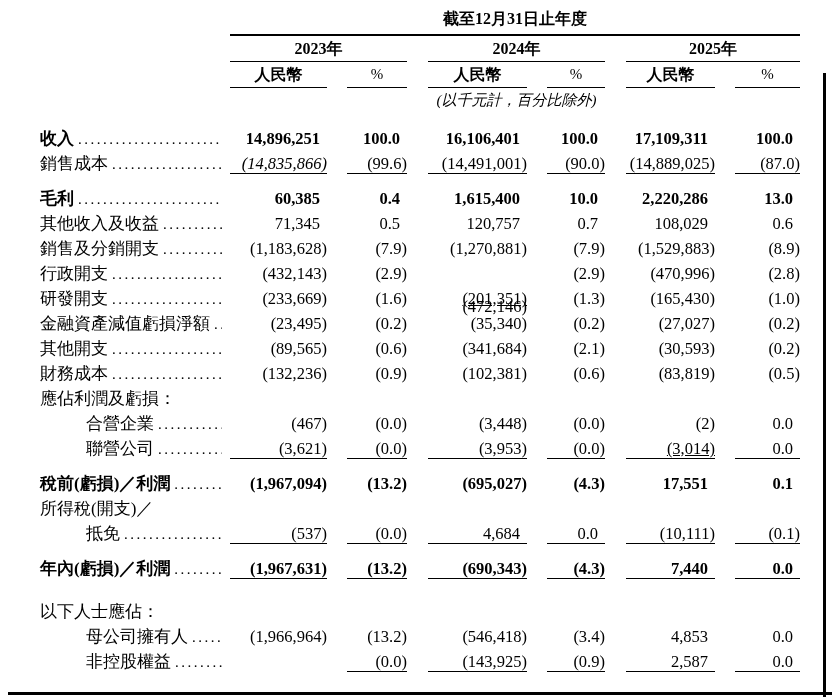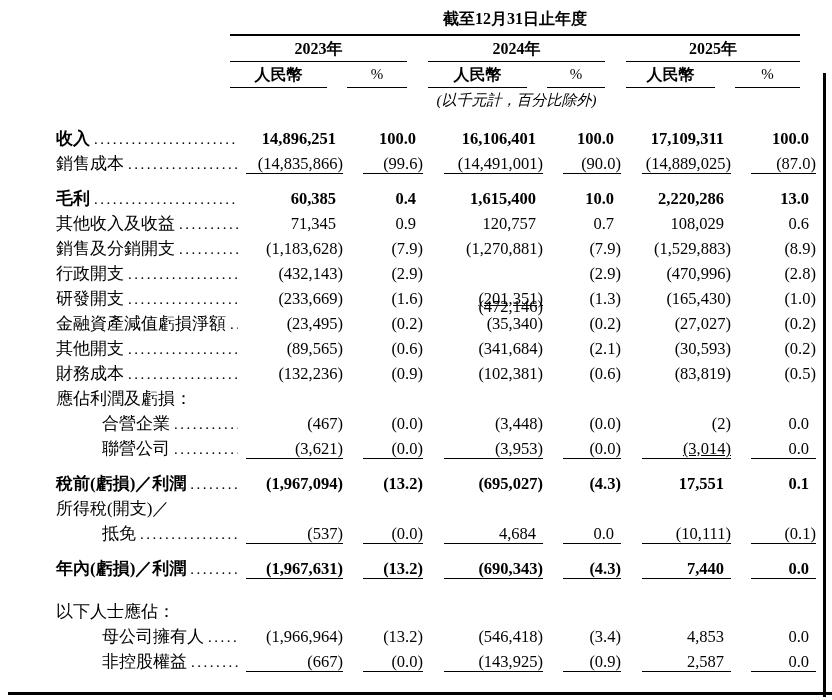--- a/index.html
+++ b/index.html
@@ -18,21 +18,21 @@
   .scell{grid-row:3;position:relative;font-size:16px;line-height:25px;text-align:center;}
   .scell.rmb{font-weight:bold;}
   .scell.pct{padding-left:20px;font-size:15px;}
   .scell .crule{position:absolute;left:0;right:0;bottom:0;border-top:1.6px solid #000;}
   .scell.pct .crule{left:20px;}
   .c1{grid-column:2}.c2{grid-column:3}.c3{grid-column:5}.c4{grid-column:6}.c5{grid-column:8}.c6{grid-column:9}
   .note{grid-column:5/7;grid-row:4;display:flex;justify-content:center;align-items:center;
         font-style:italic;font-size:15px;white-space:nowrap;}
 
   
-  .rows{position:absolute;left:16px;top:126px;width:800px;}
+  .rows{position:absolute;left:0;top:126px;width:800px;}
   .row{display:grid;grid-template-columns:230px 97px 80px 21px 99px 78px 21px 89px 85px;
        height:25px;line-height:25px;font-size:16.5px;}
   .row .lbl{grid-column:1;display:flex;align-items:baseline;padding-left:40px;
             font-size:17px;white-space:nowrap;overflow:hidden;}
   .row.indent .lbl{padding-left:86px;}
   .lt{white-space:nowrap;}
   .dots{flex:1;overflow:hidden;white-space:nowrap;margin:0 8px 0 4px;
         font-size:15px;letter-spacing:2.5px;font-weight:normal;}
   .dots::after{content:"................................................................";}
   .val{text-align:right;white-space:nowrap;position:relative;}
@@ -97,21 +97,21 @@
         <div class="val rmb" style="grid-column: 5;"><span style="padding-right: 7px;">16,106,401</span></div>
         <div class="val pct" style="grid-column: 6;"><span style="padding-right: 7px;">100.0</span></div>
         <div class="val rmb" style="grid-column: 8;"><span style="padding-right: 7px;">17,109,311</span></div>
         <div class="val pct" style="grid-column: 9;"><span style="padding-right: 7px;">100.0</span></div>
       </div>
       <div class="row ruled">
         <div class="lbl">
           <span class="lt">銷售成本</span>
           <span class="dots"></span>
         </div>
-        <div class="val rmb" style="grid-column: 2;"><span>(14,835,866)</span><i class="rl"></i></div>
+        <div class="val rmb" style="grid-column: 2; font-style: italic;"><span>(14,835,866)</span><i class="rl"></i></div>
         <div class="val pct" style="grid-column: 3;"><span>(99.6)</span><i class="rl"></i></div>
         <div class="val rmb" style="grid-column: 5;"><span>(14,491,001)</span><i class="rl"></i></div>
         <div class="val pct" style="grid-column: 6;"><span>(90.0)</span><i class="rl"></i></div>
         <div class="val rmb" style="grid-column: 8;"><span>(14,889,025)</span><i class="rl"></i></div>
         <div class="val pct" style="grid-column: 9;"><span>(87.0)</span><i class="rl"></i></div>
       </div>
       <div class="row bold">
         <div class="lbl">
           <span class="lt">毛利</span>
           <span class="dots"></span>
@@ -122,21 +122,21 @@
         <div class="val pct" style="grid-column: 6;"><span style="padding-right: 7px;">10.0</span></div>
         <div class="val rmb" style="grid-column: 8;"><span style="padding-right: 7px;">2,220,286</span></div>
         <div class="val pct" style="grid-column: 9;"><span style="padding-right: 7px;">13.0</span></div>
       </div>
       <div class="row">
         <div class="lbl">
           <span class="lt">其他收入及收益</span>
           <span class="dots"></span>
         </div>
         <div class="val rmb" style="grid-column: 2;"><span style="padding-right: 7px;">71,345</span></div>
-        <div class="val pct" style="grid-column: 3;"><span style="padding-right: 7px;">0.9</span></div>
+        <div class="val pct" style="grid-column: 3;"><span style="padding-right: 7px;">0.5</span></div>
         <div class="val rmb" style="grid-column: 5;"><span style="padding-right: 7px;">120,757</span></div>
         <div class="val pct" style="grid-column: 6;"><span style="padding-right: 7px;">0.7</span></div>
         <div class="val rmb" style="grid-column: 8;"><span style="padding-right: 7px;">108,029</span></div>
         <div class="val pct" style="grid-column: 9;"><span style="padding-right: 7px;">0.6</span></div>
       </div>
       <div class="row">
         <div class="lbl">
           <span class="lt">銷售及分銷開支</span>
           <span class="dots"></span>
         </div>
@@ -310,21 +310,20 @@
         <div class="val rmb" style="grid-column: 5;"><span>(546,418)</span></div>
         <div class="val pct" style="grid-column: 6;"><span>(3.4)</span></div>
         <div class="val rmb" style="grid-column: 8;"><span style="padding-right: 7px;">4,853</span></div>
         <div class="val pct" style="grid-column: 9;"><span style="padding-right: 7px;">0.0</span></div>
       </div>
       <div class="row indent ruled">
         <div class="lbl">
           <span class="lt">非控股權益</span>
           <span class="dots"></span>
         </div>
-        <div class="val rmb" style="grid-column: 2;"><span>(667)</span><i class="rl"></i></div>
         <div class="val pct" style="grid-column: 3;"><span>(0.0)</span><i class="rl"></i></div>
         <div class="val rmb" style="grid-column: 5;"><span>(143,925)</span><i class="rl"></i></div>
         <div class="val pct" style="grid-column: 6;"><span>(0.9)</span><i class="rl"></i></div>
         <div class="val rmb" style="grid-column: 8;"><span style="padding-right: 7px;">2,587</span><i class="rl"></i></div>
         <div class="val pct" style="grid-column: 9;"><span style="padding-right: 7px;">0.0</span><i class="rl"></i></div>
       </div>
     </div>
 
   <div class="right-border"></div>
   <div class="bottom-border"></div>

